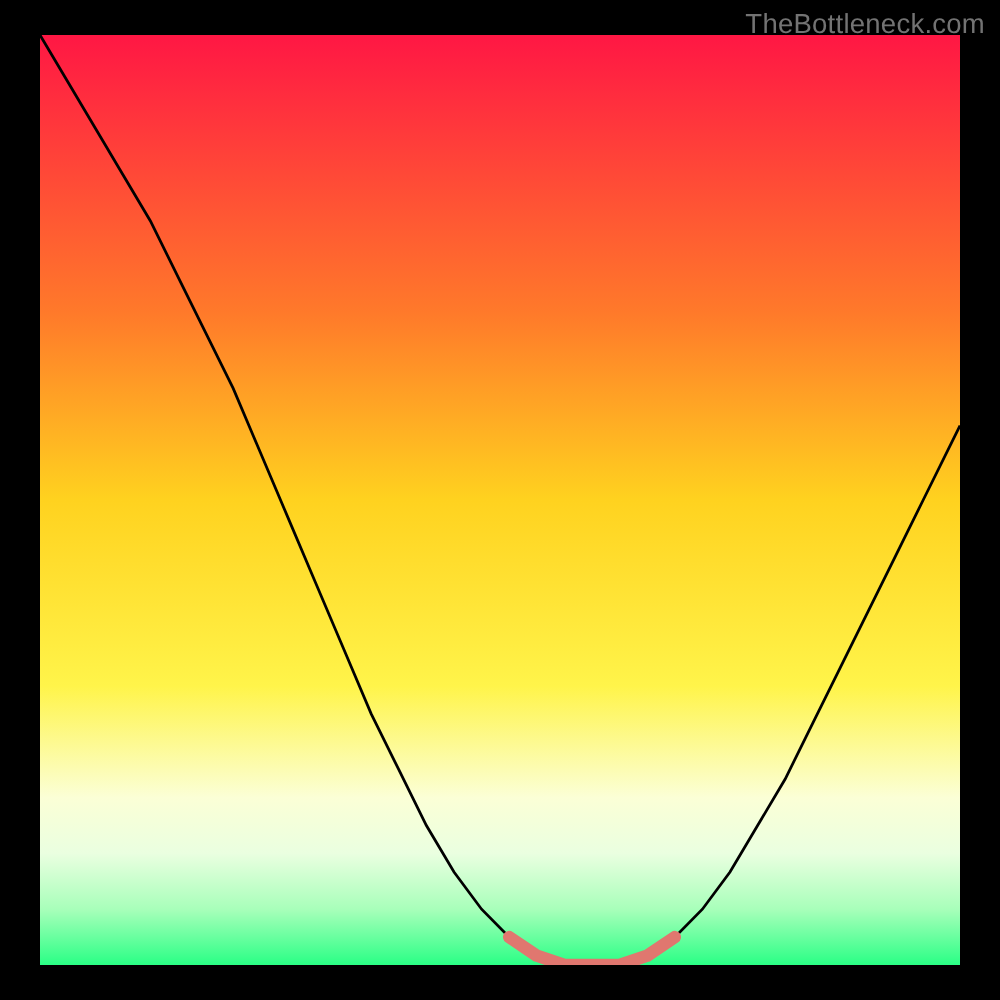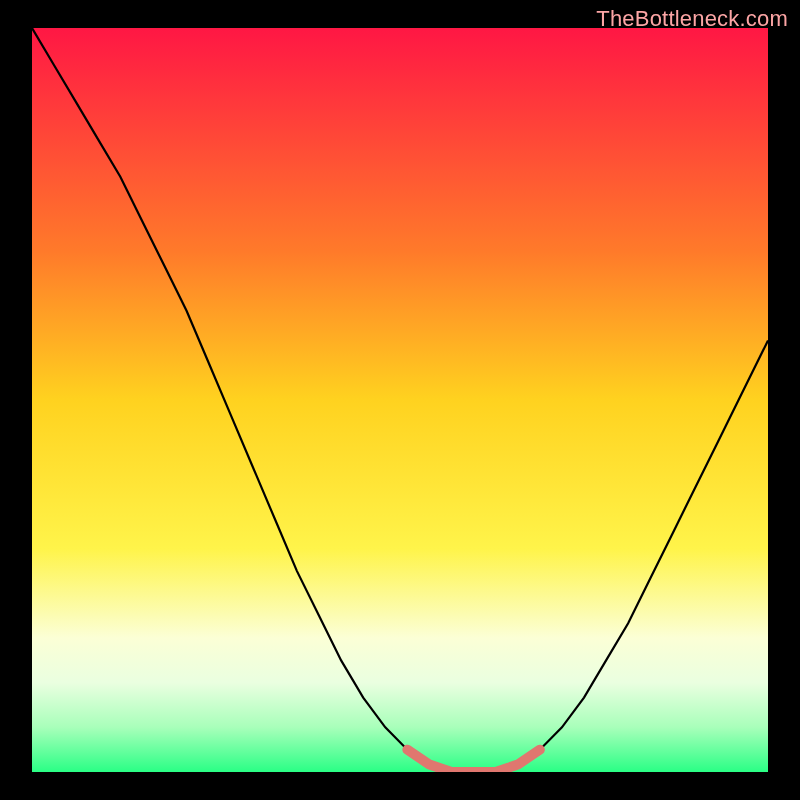--- a/index.html
+++ b/index.html
@@ -13,21 +13,21 @@
   .frame {
     position: relative;
     width: 800px;
     height: 800px;
     background: #000;
   }
   .watermark {
     position: absolute;
     top: 6px;
     right: 12px;
-    color: #fca5a5;
+    color: #737373;
     font-size: 22px;
     letter-spacing: 0.2px;
     z-index: 20;
   }
   .plot-wrap {
     position: absolute;
     left: 32px;
     top: 28px;
     width: 736px;
     height: 744px;

